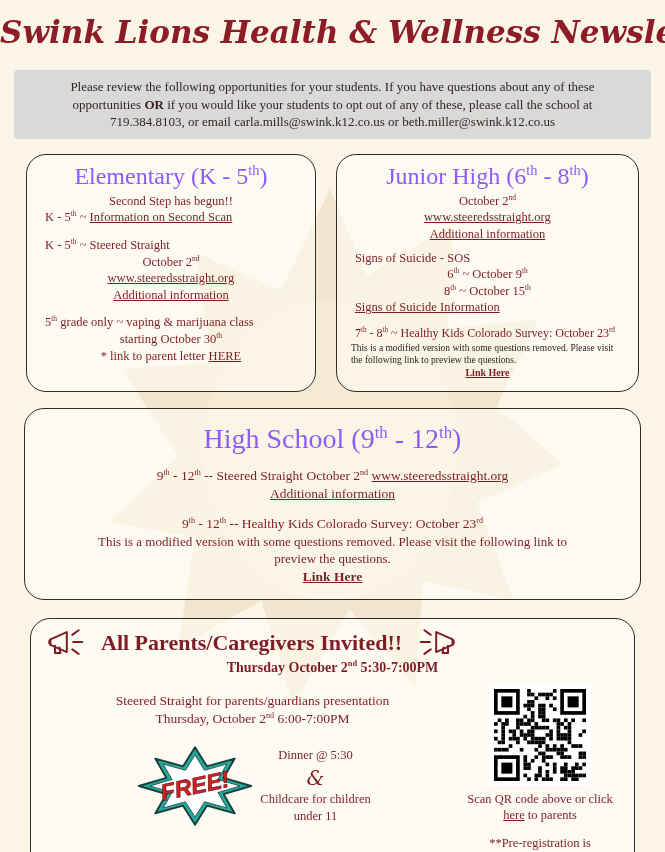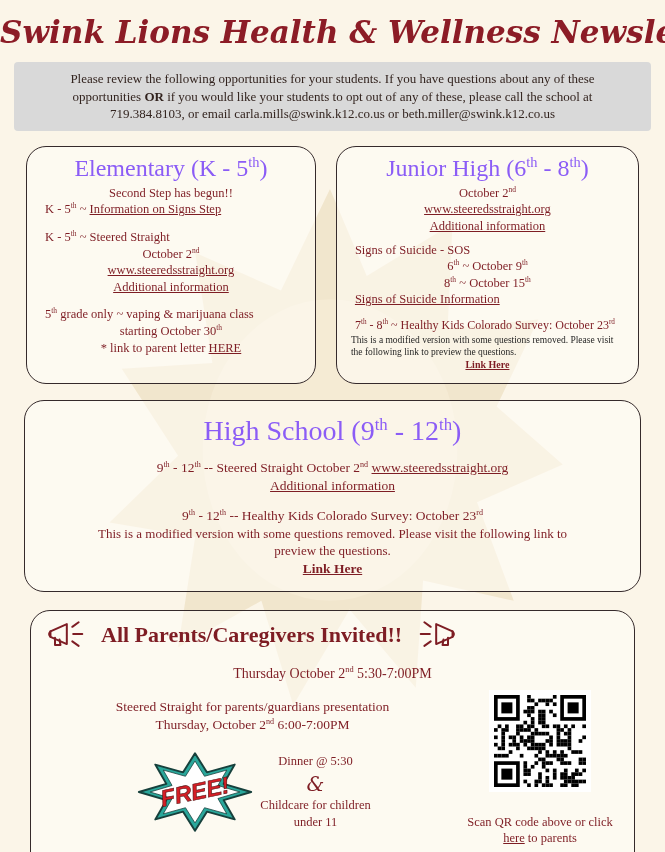--- a/index.html
+++ b/index.html
@@ -11,21 +11,21 @@
   .watermark { position:absolute; left:85px; top:160px; width:490px; height:580px; opacity:.45; pointer-events:none; z-index:0; }
   .content { position:relative; z-index:1; }
 
   .header-title {
     text-align:center; padding-top:14px; font-family:"DejaVu Serif", serif;
     font-style:italic; font-weight:bold; font-size:31px; color:#8c1c26;
     white-space:nowrap; letter-spacing:0px;
   }
 
   .intro-box {
-    margin:12px 14px 0; background:#d9d9d9; border-radius:4px;
+    margin:20px 14px 0; background:#d9d9d9; border-radius:4px;
     padding:8px 24px; text-align:center; font-size:13px; line-height:1.35;
     color:#33241f;
   }
 
   .columns { display:flex; gap:20px; margin:15px 26px 0; }
   .card {
     background:rgba(255,254,248,.55); border:1.5px solid #352a2b;
     border-radius:20px; padding:8px 12px 10px; position:relative;
   }
   .card.elementary { flex:1; min-height:220px; }
@@ -46,32 +46,32 @@
 
   .fineprint { font-size:9.5px; color:#1f1f1f; line-height:1.22; text-align:left; padding:0 2px; margin-top:2px; }
   .smalllink { font-size:10px; font-weight:bold; }
   .hs-note { font-size:13px; line-height:1.3; text-align:center; padding:0 40px; }
 
   
   .parents-title-row { display:flex; align-items:center; gap:16px; }
   .parents-title { font-size:22px; color:#7e1d24; }
   .megaphone { width:40px; height:32px; flex:none; }
   .mirror { transform:scaleX(-1); }
-  .when { font-size:14px; margin-top:14px; }
+  .when { font-size:14px; margin-top:0;font-weight:bold; }
   .parents-row { display:flex; margin-top:4px; }
   .parents-main { flex:1; }
   .parents-side { width:160px; flex:none; display:flex; flex-direction:column; align-items:center; }
   .site-line { font-weight:bold; }
   .dinner-section { display:flex; justify-content:center; align-items:center; gap:4px; margin-top:10px; }
   .star-svg { width:122px; height:96px; flex:none; }
   .dinner-col { text-align:center; font-size:13px; }
   .amp { font-family:"DejaVu Serif", serif; font-style:italic; font-size:20px; margin:2px 0; }
   .qr-wrap { background:#fff; padding:5px; margin-top:4px; }
   .qr-wrap svg { display:block; width:92px; height:92px; }
-  .scan { font-size:12.5px; line-height:1.25; text-align:center; margin-top:23px; }
+  .scan { font-size:12.5px; line-height:1.25; text-align:center; margin-top:6px; }
   .prereg { font-size:12.5px; line-height:1.25; text-align:center; margin-top:12px; padding:0 4px; }
 </style>
 </head>
 <body>
 
 <svg class="watermark" viewBox="0 0 200 200" preserveAspectRatio="none">
   <path fill="#e7d4ad" d="M100 10 L115 40 L150 22 L148 58 L185 55 L168 85 L195 105 L160 118 L175 152 L138 145 L135 182 L108 155 L85 188 L72 152 L38 168 L45 130 L10 125 L38 102 L15 72 L52 70 L45 32 L80 45 Z"></path>
   <circle cx="100" cy="100" r="52" fill="#eedfbd"></circle>
 </svg>
 
@@ -81,21 +81,21 @@
 
   <div class="intro-box">
     <p><span>Please review the following opportunities for your students.  If you have questions about any of these opportunities </span><span style="font-weight: bold;">OR</span><span> if you would like your students to opt out of any of these, please call the school at 719.384.8103, or email carla.mills@swink.k12.co.us or beth.miller@swink.k12.co.us</span></p>
   </div>
 
   <div class="columns">
 
     <section class="card elementary">
       <h2 class="card-title t24"><span>Elementary (K - 5</span><sup>th</sup><span>)</span></h2>
       <div class="ln c"><span>Second Step has begun!!</span></div>
-      <div class="ln l"><span>K - 5</span><sup>th</sup><span>  ~  </span><span class="lnk">Information on Signs Step</span></div>
+      <div class="ln l"><span>K - 5</span><sup>th</sup><span>  ~  </span><span class="lnk">Information on Second Scan</span></div>
       <div class="sp10"></div>
       <div class="ln l"><span>K - 5</span><sup>th</sup><span> ~ Steered Straight</span></div>
       <div class="ln c"><span>October 2</span><sup>nd</sup></div>
       <div class="ln c"><span class="lnk">www.steeredsstraight.org</span></div>
       <div class="ln c"><span class="lnk">Additional information</span></div>
       <div class="sp10"></div>
       <div class="ln l"><span>5</span><sup>th</sup><span> grade only  ~ vaping &amp; marijuana class</span></div>
       <div class="ln c"><span>starting October 30</span><sup>th</sup></div>
       <div class="ln c"><span>* link to parent letter </span><span class="lnk">HERE</span></div>
     </section>

